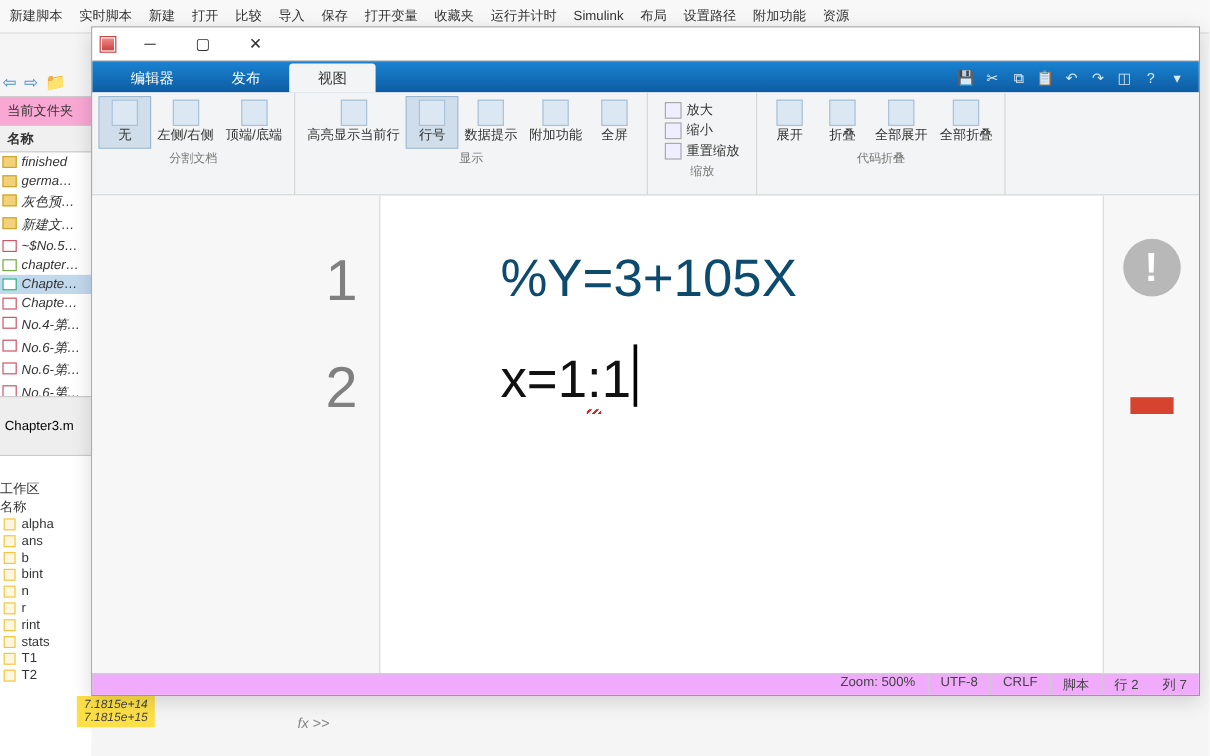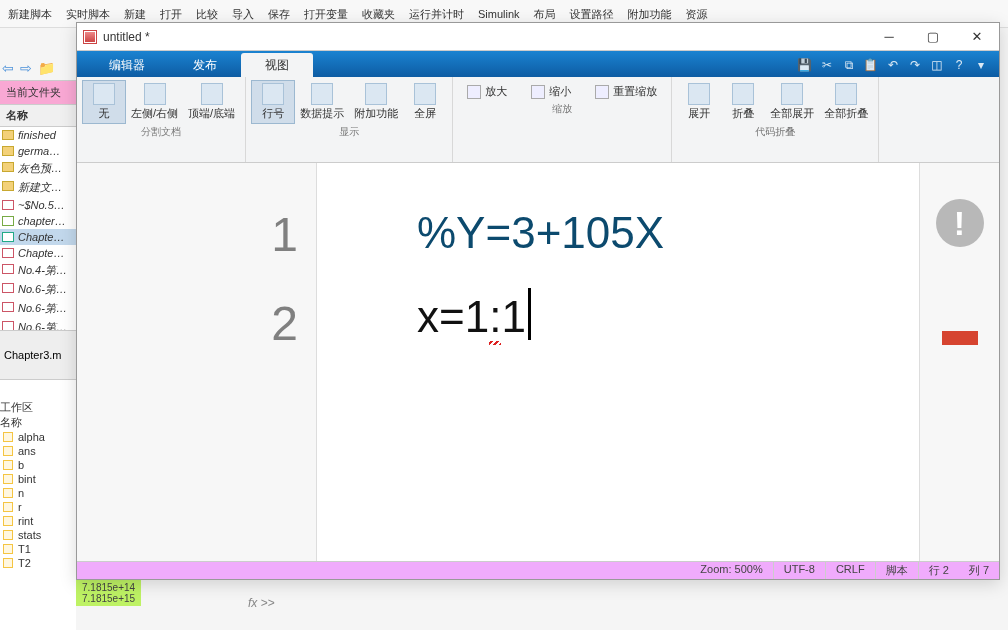--- a/index.html
+++ b/index.html
@@ -22,21 +22,21 @@
 .ico-folder { background:#f3d179; border:1px solid #c8a830;}
 .ico-file { background:#fff; border:1px solid #c56; width:10px; height:12px;}
 .ico-m { background:#fff; border:1px solid #7a4; width:10px; height:12px;}
 .ico-xl { background:#fff; border:1px solid #2a8; width:10px; height:12px;}
 
 .dock-ws { position:absolute; left:0; top:400px; width:76px; bottom:10px; background:#fff; font-size:11px; color:#333;}
 .dock-ws .ws-item { padding:1px 4px 1px 18px; white-space:nowrap; overflow:hidden; position:relative;}
 .dock-ws .ws-ico { position:absolute; left:3px; top:2px; width:10px; height:10px; border:1px solid #f5c542; background:#fff7e0;}
 
 .host-status { position:absolute; left:0; top:330px; width:88px; background:#eee; font-size:11px; padding:18px 4px; border-top:1px solid #ccc; border-bottom:1px solid #ccc;}
-.host-numbers { position:absolute; left:76px; bottom:24px; font-size:10px; color:#444; background:#bef264; padding:2px 6px;}
+.host-numbers { position:absolute; left:64px; bottom:24px; font-size:10px; color:#444; background:#fde047; padding:2px 6px;font-style:italic;}
 .host-fx { position:absolute; left:248px; bottom:20px; font-size:12px; color:#888; }
 .host-fx .fx { font-style:italic; }
 
 
 .editor-window { position:absolute; left:76px; top:22px; right:8px; height:558px; background:#fff; border:1px solid #999; box-shadow:0 4px 16px rgba(0,0,0,.15); display:flex; flex-direction:column; }
 .titlebar { height:28px; background:#fff; display:flex; align-items:center; border-bottom:1px solid #ccc; }
 .titlebar .app-ico { width:14px; height:14px; margin:0 6px; background:#fff; border:1px solid #c44; position:relative;}
 .titlebar .app-ico::after { content:''; position:absolute; left:1px; top:1px; right:1px; bottom:1px; background:linear-gradient(#e88,#c44);}
 .titlebar .title { font-size:12px; color:#333; flex:1;}
 .titlebar .winbtn { width:44px; height:28px; display:flex; align-items:center; justify-content:center; font-size:13px; color:#333;}
@@ -51,21 +51,21 @@
 
 .ribbon { height:86px; background:#f3f4f5; border-bottom:1px solid #ccc; display:flex; }
 .ribbon-group { display:flex; flex-direction:column; align-items:center; border-right:1px solid #d8d8d8; padding:4px 0 0 0;}
 .ribbon-group .items { display:flex; gap:2px; padding:0 6px;}
 .ribbon-group .group-label { font-size:10px; color:#777; padding:2px 0;}
 .rbn-btn { display:flex; flex-direction:column; align-items:center; min-width:42px; padding:2px 4px; font-size:11px; color:#333; line-height:1.25;}
 .rbn-btn .ico { width:22px; height:22px; background:#dbe7f2; border:1px solid #a9c2d8; margin-bottom:2px;}
 .rbn-btn.sel { background:#d0ddea; outline:1px solid #9cb8d0;}
 .rbn-small { display:flex; align-items:center; gap:4px; font-size:11px; color:#333; padding:1px 6px;}
 .rbn-small .ico-s { width:14px; height:14px; border:1px solid #aaa; background:#eef;}
-.ribbon .col { display:flex; flex-direction:row; justify-content:flex-start; gap:12px;}
+.ribbon .col { display:flex; flex-direction:column; justify-content:flex-start; gap:0;}
 
 .editor-body { flex:1; display:flex; background:#fff;}
 .gutter { width:240px; background:#f7f7f7; border-right:1px solid #ddd; text-align:right; padding-right:18px; padding-top:28px; font-family:Consolas,monospace; font-size:48px; color:#808080; line-height:1.85;}
 .code { flex:1; padding:28px 0 0 100px; font-family:Consolas,monospace; font-size:44px; line-height:1.9; position:relative;}
 .code .comment { color:#0c4a6e;}
 .code .plain { color:#111;}
 .code .cursor { display:inline-block; width:3px; height:52px; background:#000; vertical-align:-8px; margin-left:2px;}
 .err-underline { position:relative;}
 .err-underline::after { content:''; position:absolute; left:0; right:0; bottom:-4px; height:4px; background:repeating-linear-gradient(-45deg,#d22 0 2px,transparent 2px 4px);}
 .side-indicator { width:80px; background:#f7f7f7; border-left:1px solid #ddd; position:relative;}
@@ -147,21 +147,20 @@
   <div>7.1815e+14</div>
   <div>7.1815e+15</div>
 </div>
 <div class="host-fx">
   <span class="fx">fx</span> <span>&gt;&gt;</span>
 </div>
 
 <div class="editor-window">
   <div class="titlebar">
     <div class="app-ico"></div>
-    <div class="title">untitled *</div>
     <div class="winbtn">─</div>
     <div class="winbtn">▢</div>
     <div class="winbtn close">✕</div>
   </div>
 
   <div class="tab-strip">
     <div class="tab">编辑器</div>
     <div class="tab">发布</div>
     <div class="tab active">视图</div>
     <div class="spacer"></div>
@@ -191,20 +190,24 @@
           </div>
         <div class="rbn-btn">
             <div class="ico"></div>
             <span>顶端/底端</span>
           </div>
       </div>
       <div class="group-label">分割文档</div>
     </div>
     <div class="ribbon-group">
       <div class="items">
+        <div class="rbn-btn">
+            <div class="ico"></div>
+            <span>高亮显示当前行</span>
+          </div>
         <div class="rbn-btn sel">
             <div class="ico"></div>
             <span>行号</span>
           </div>
         <div class="rbn-btn">
             <div class="ico"></div>
             <span>数据提示</span>
           </div>
         <div class="rbn-btn">
             <div class="ico"></div>

